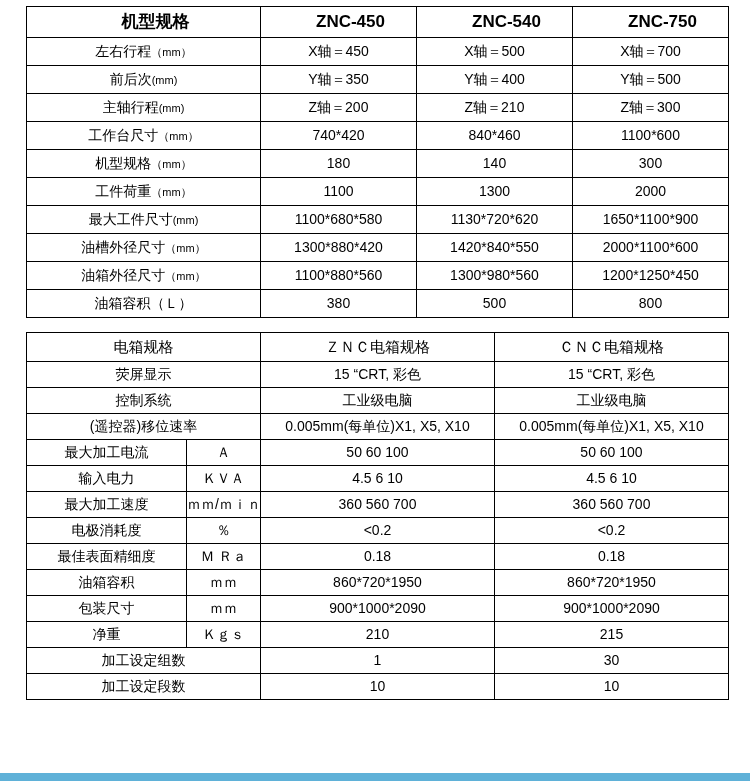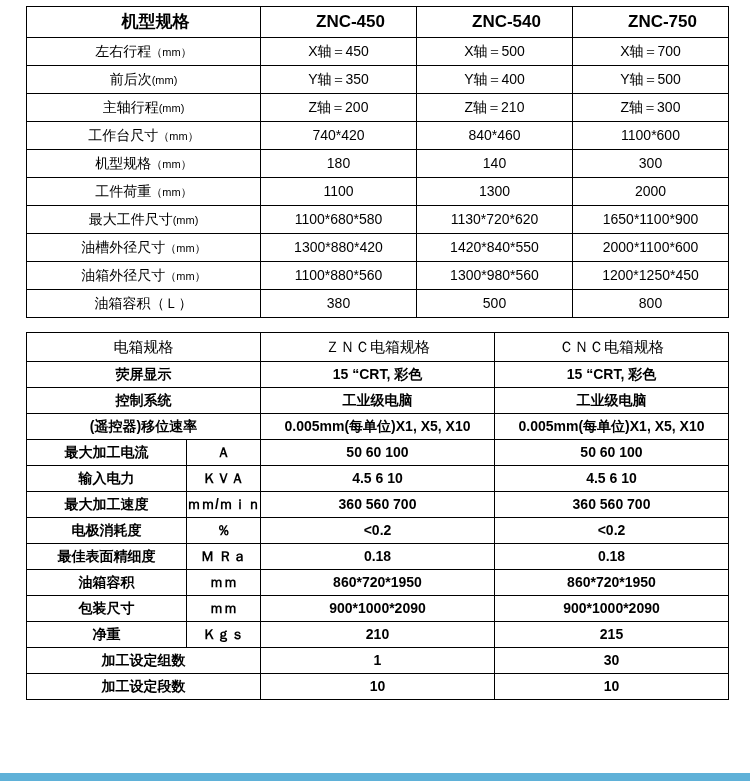--- a/index.html
+++ b/index.html
@@ -58,21 +58,20 @@
   table.box-table td,
   table.box-table th {
     border: 1px solid #000000;
     text-align: center;
     vertical-align: middle;
     font-size: 14px;
     padding: 0;
     height: 25px;
     line-height: 1.15;
     white-space: nowrap;
-    font-weight: bold;
   }
   table.box-table thead th {
     font-weight: normal;
     font-size: 15px;
     height: 28px;
   }
   .unit-cell {
     font-size: 12px;
   }
   .footer-bar {

